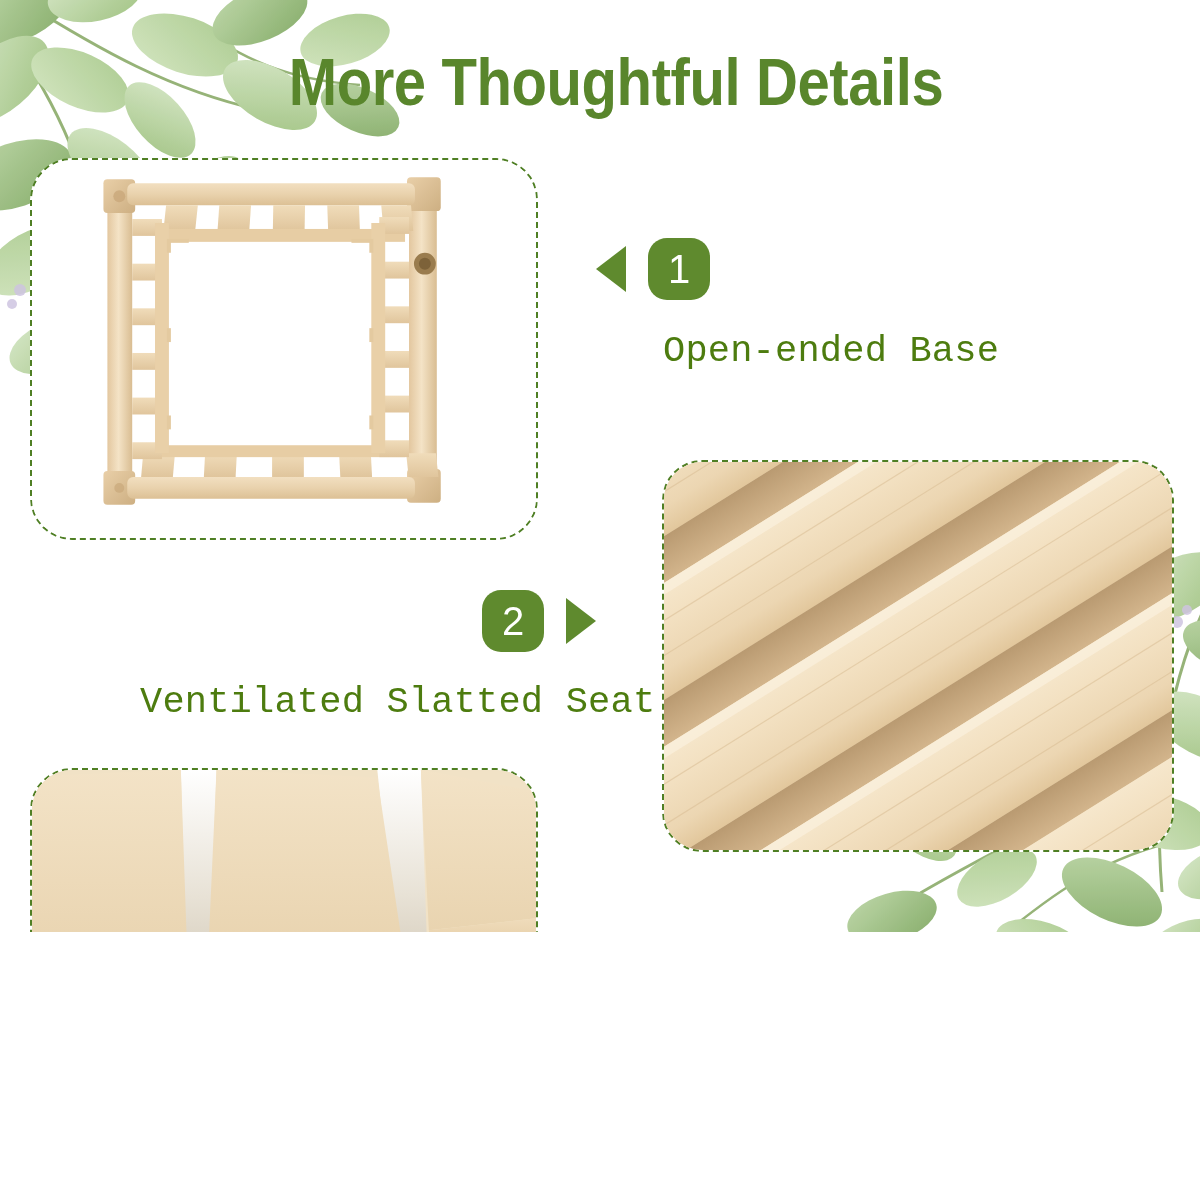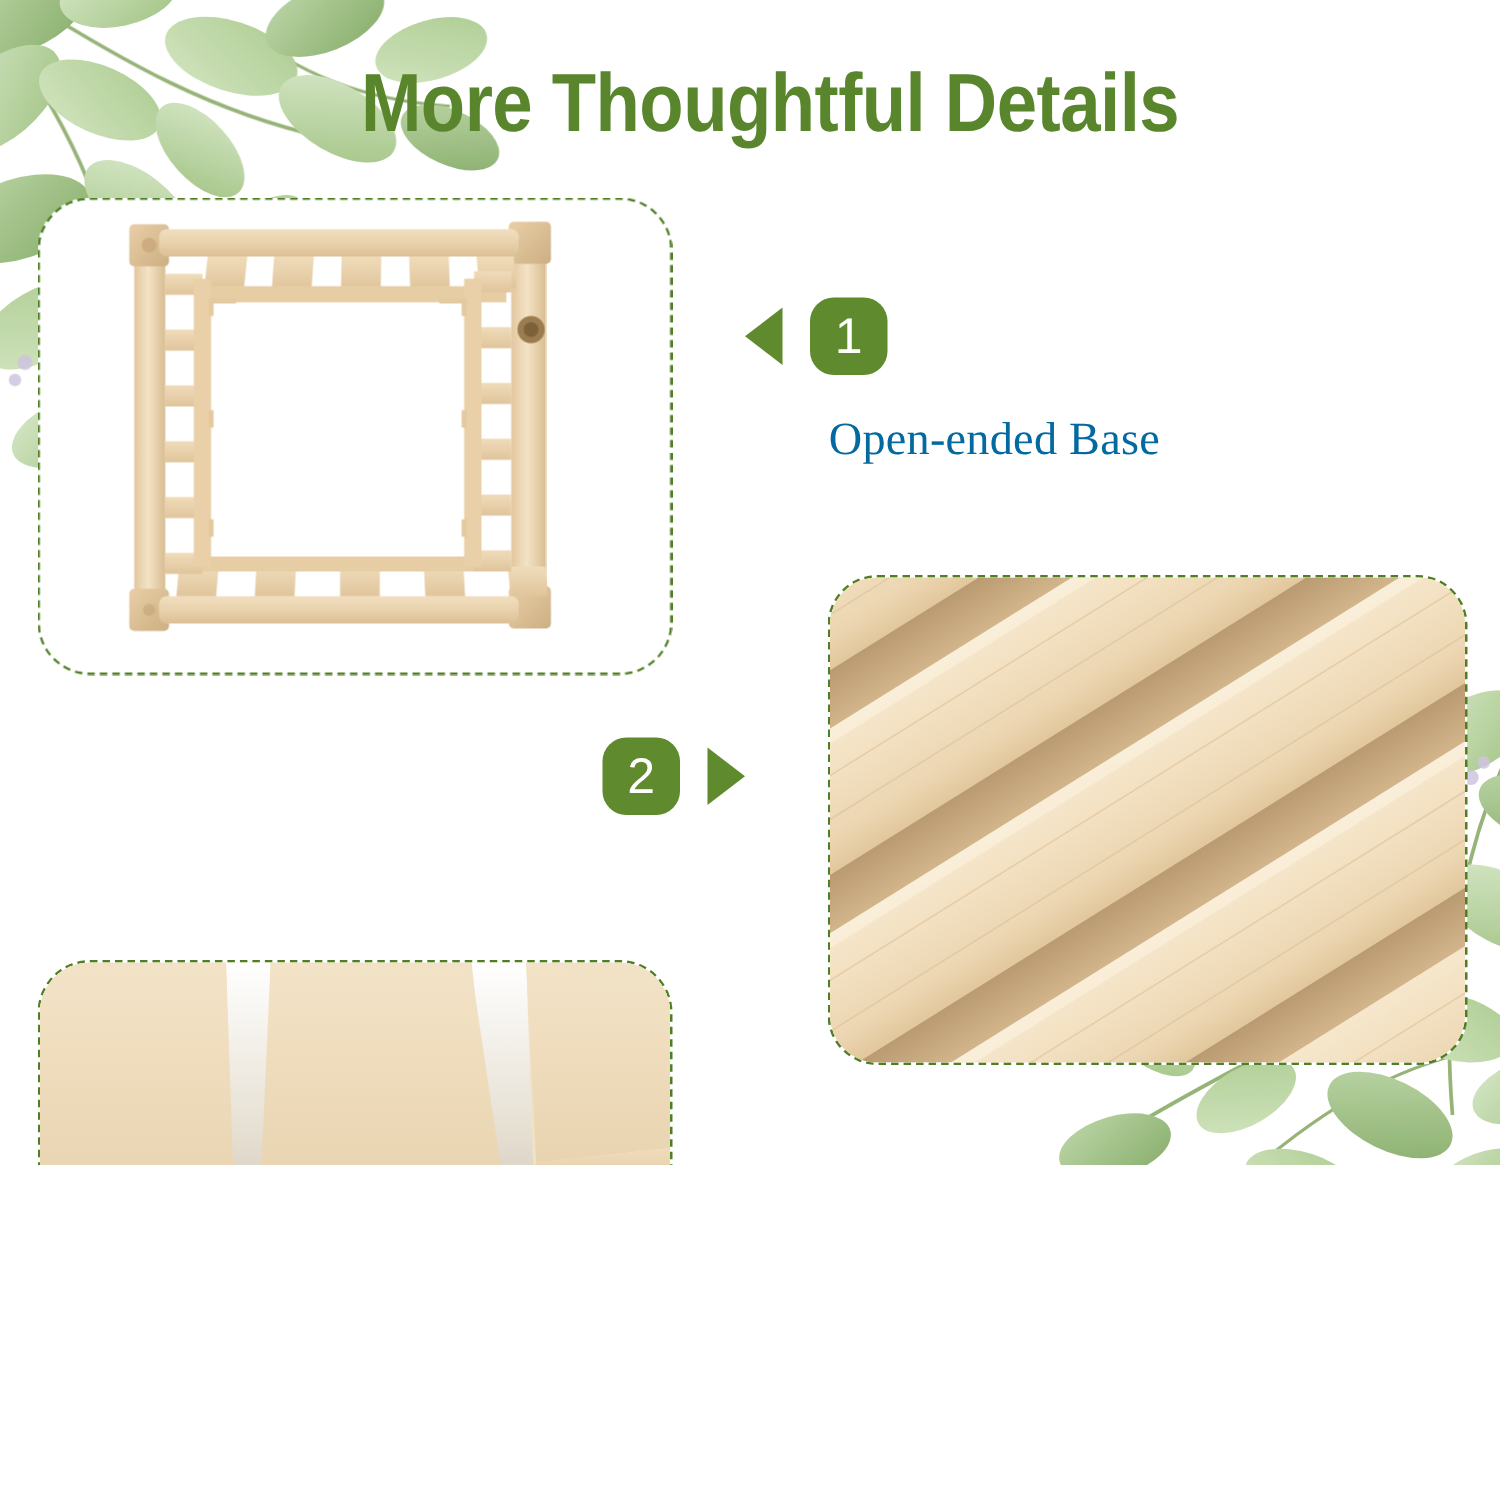--- a/index.html
+++ b/index.html
@@ -67,24 +67,24 @@
     border-left:30px solid #5f8a2e;
     margin-left:22px;
   }
   #marker1{left:596px;top:238px;}
   #marker2{left:482px;top:590px;}
   #marker3{left:596px;top:942px;}
 
   
   .caption{
     position:absolute;
-    font-family:Liberation Serif, serif;
+    font-family:Liberation Mono, monospace;
     font-size:37px;
     font-weight:400;
-    color:#0369a1;
+    color:#4d7c0f;
     white-space:nowrap;
     letter-spacing:0.2px;
   }
   #caption1{left:663px;top:330px;}
   #caption2{left:140px;top:681px;}
   #caption3{left:662px;top:1022px;}
 
   
   .dimlabel{
     position:absolute;
@@ -436,19 +436,20 @@
   <div class="marker" id="marker1">
     <span class="tri tri-left"></span>
     <span class="badge">1</span>
   </div>
   <div class="caption" id="caption1">Open-ended Base</div>
 
   <div class="marker" id="marker2">
     <span class="badge">2</span>
     <span class="tri tri-right"></span>
   </div>
+  <div class="caption" id="caption2">Ventilated Slatted Seat</div>
 
   <div class="marker" id="marker3">
     <span class="tri tri-left"></span>
     <span class="badge">3</span>
   </div>
 
 </div>
 
 </body></html>

